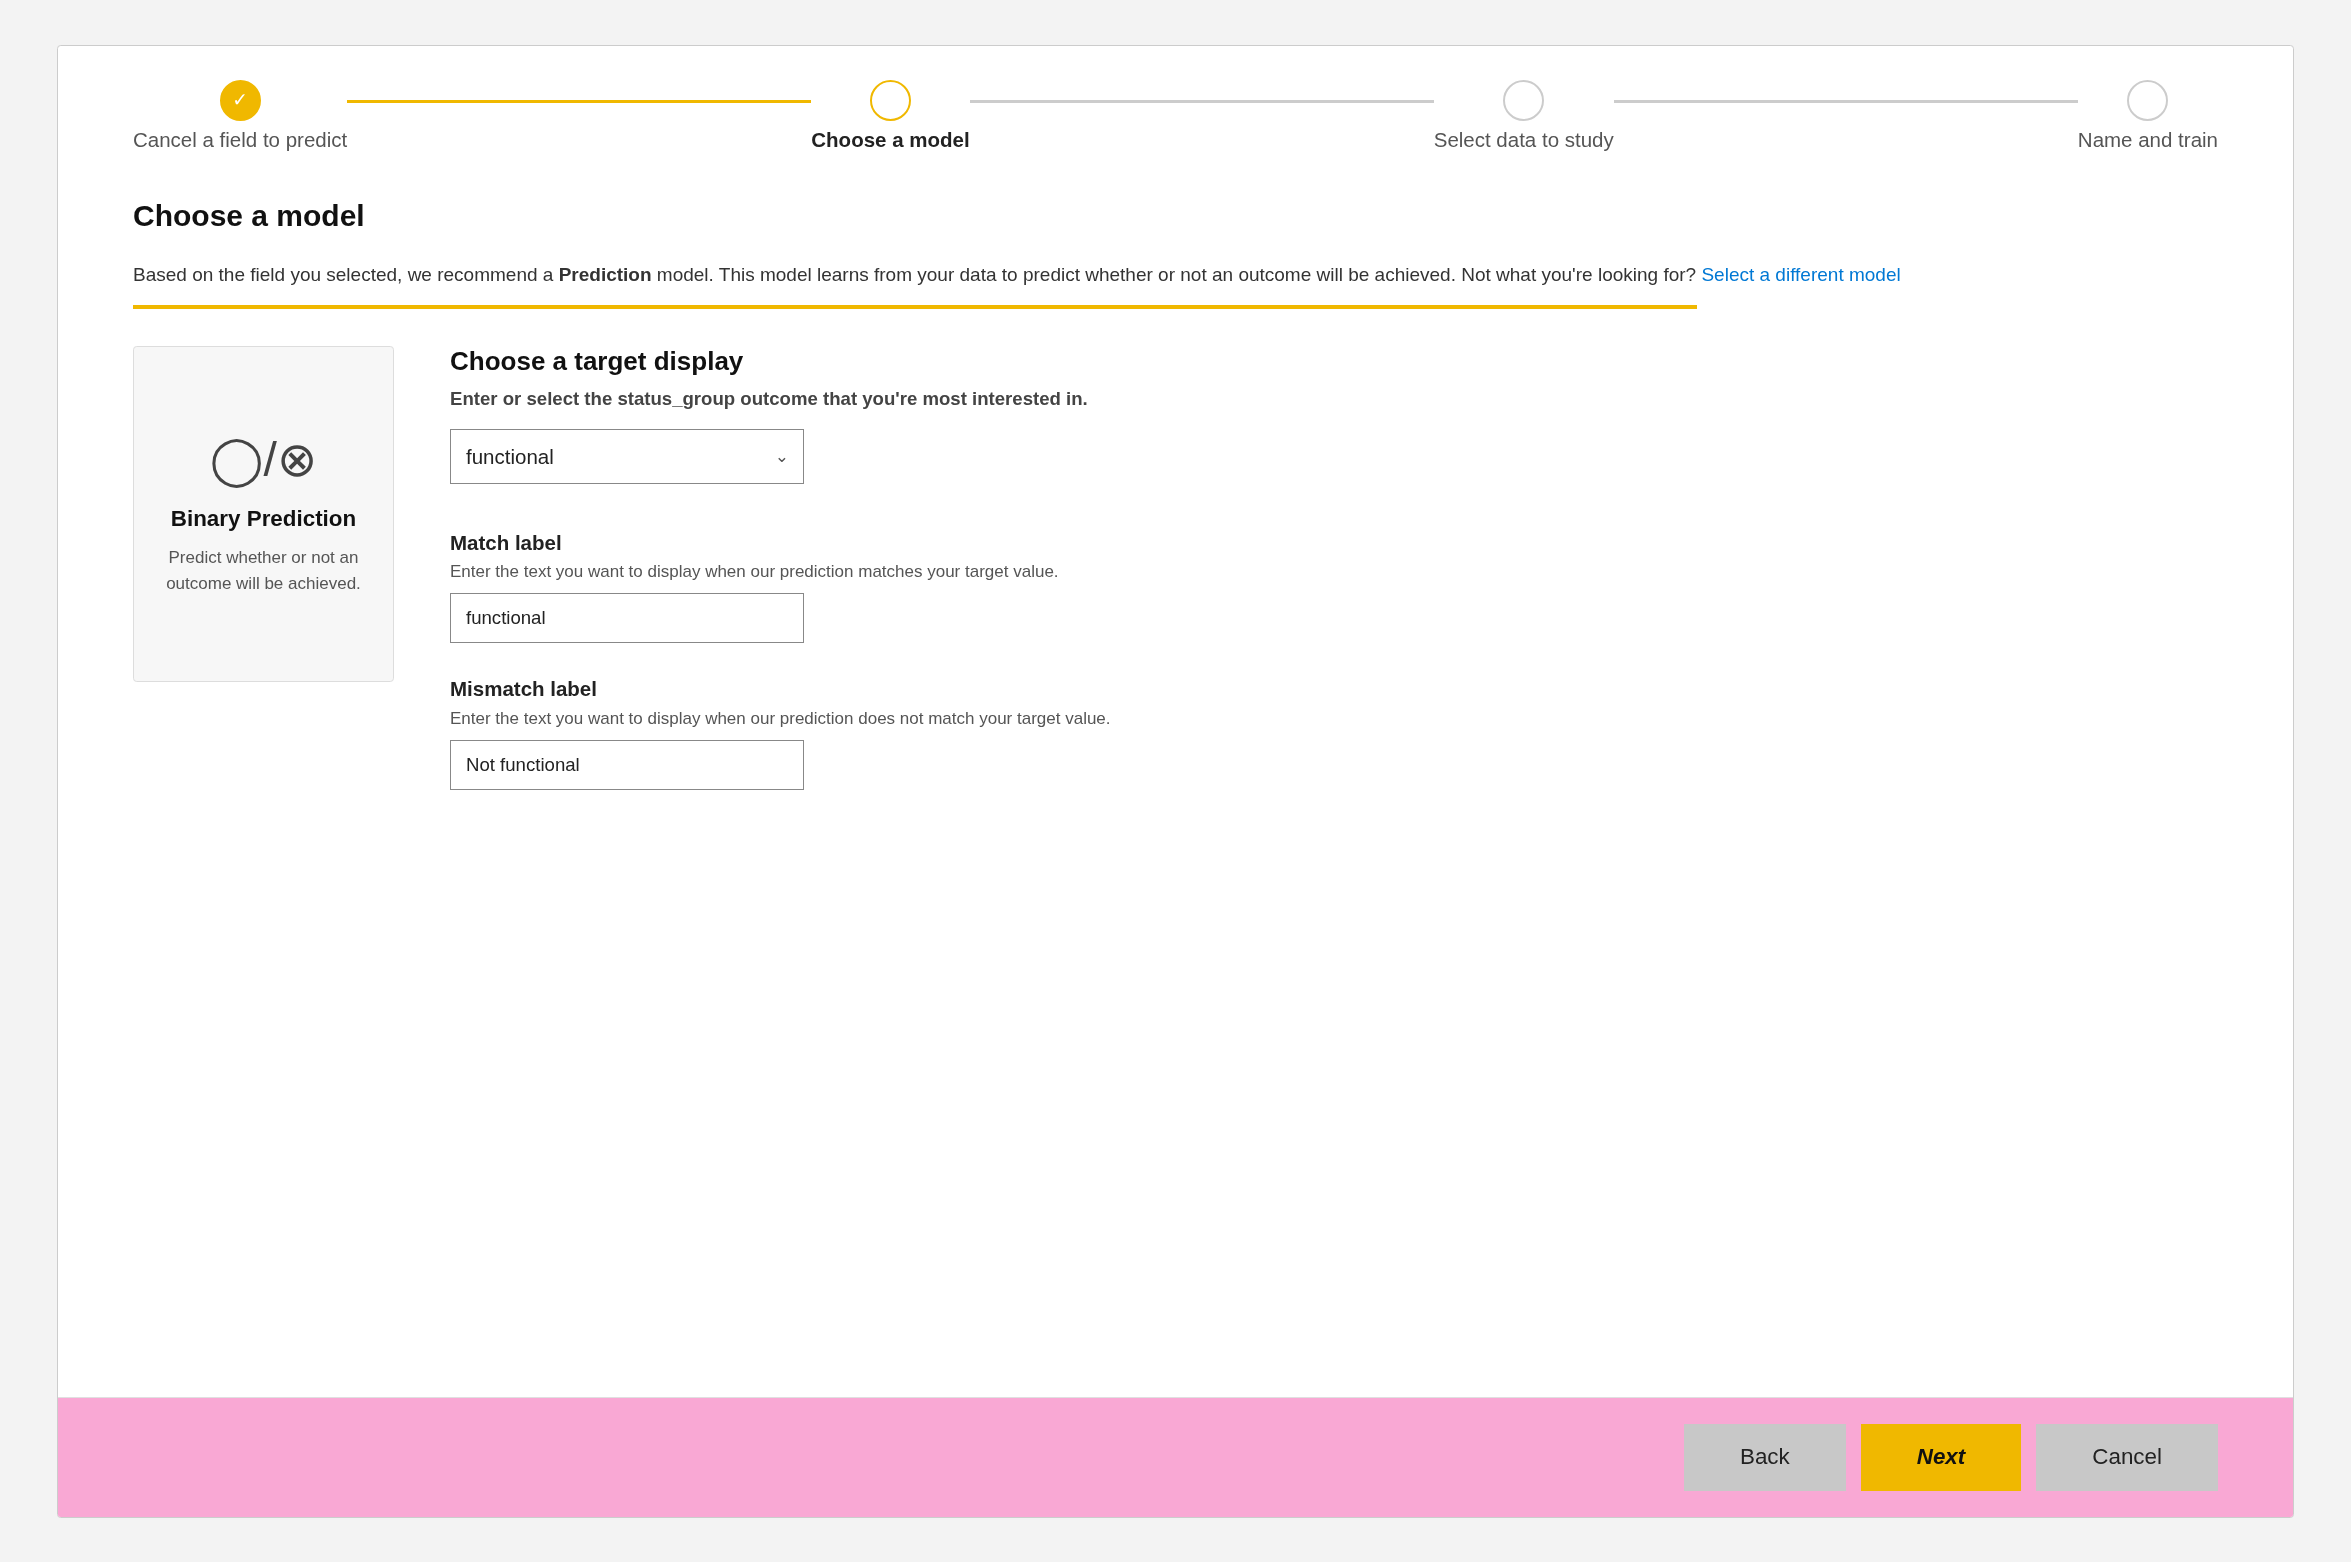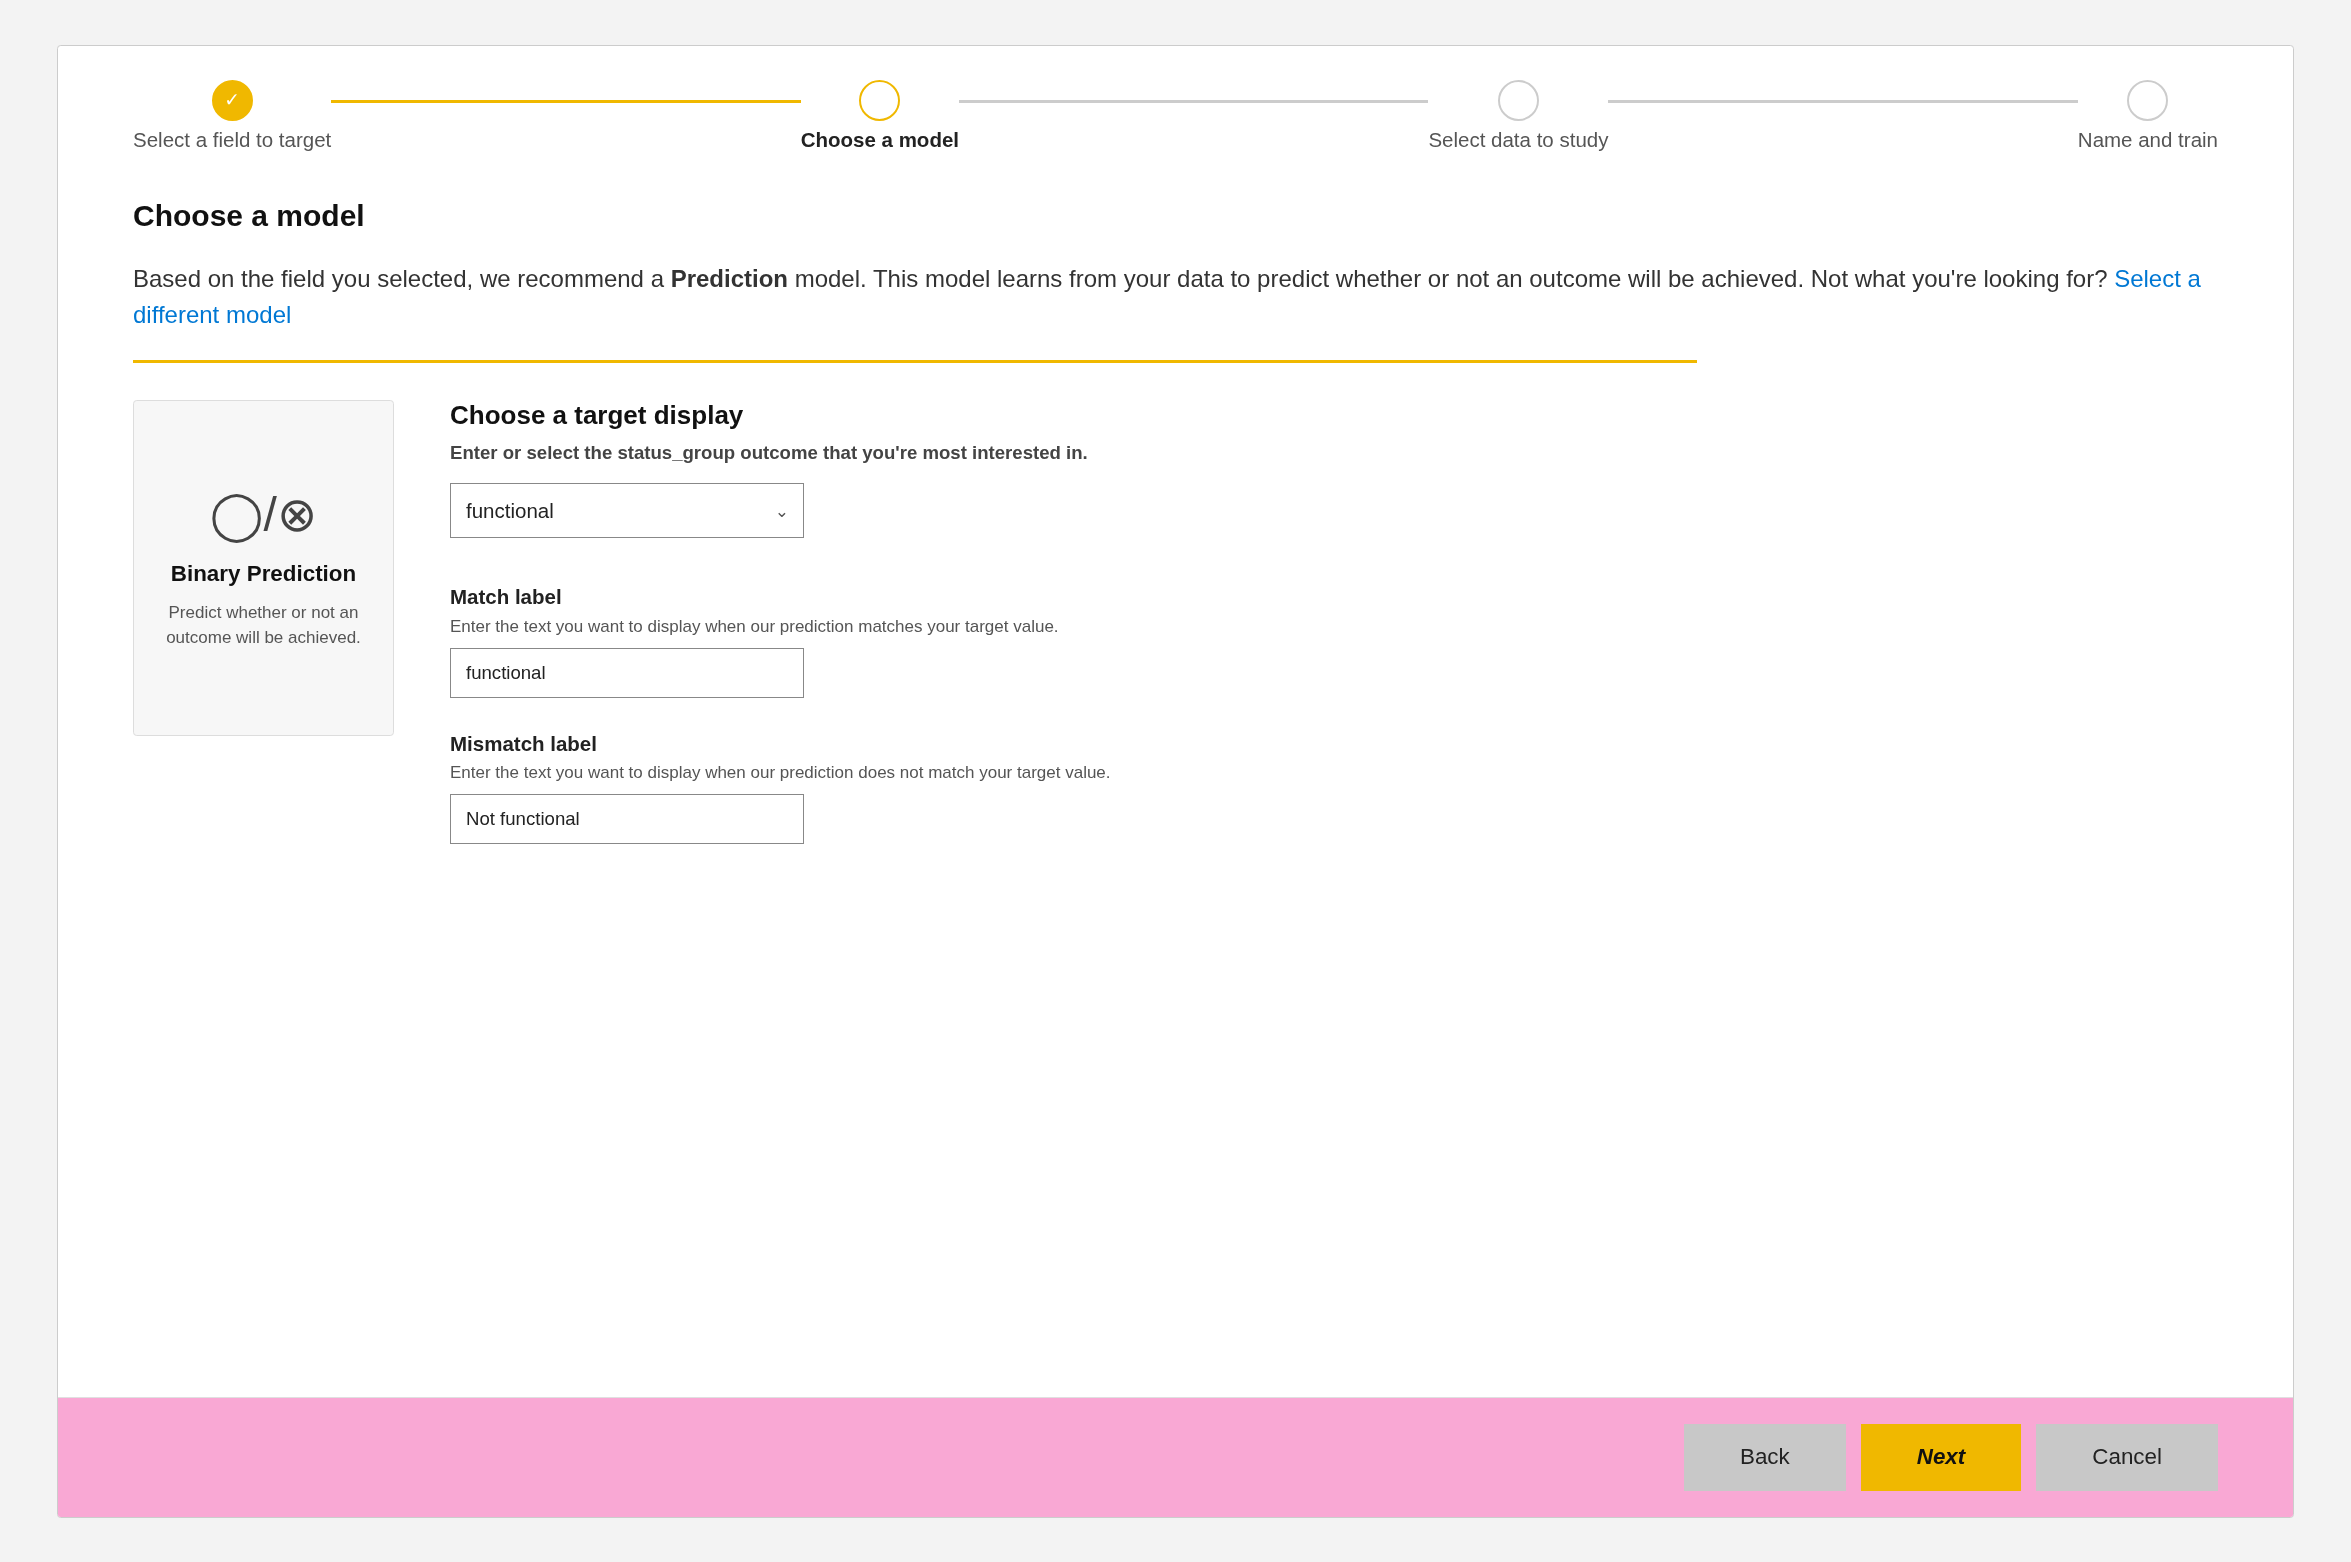--- a/index.html
+++ b/index.html
@@ -90,24 +90,24 @@
       padding: 28px 75px 28px;
       overflow-y: auto;
     }
     .page-title {
       font-size: 30px;
       font-weight: 700;
       color: #111;
       margin-bottom: 28px;
     }
     .recommendation-box {
-      font-size: 24px;
+      font-size: 19px;
       color: #333;
       line-height: 1.5;
-      margin-bottom: 27px;
+      margin-bottom: 16px;
     }
     .recommendation-box a {
       color: #0078d4;
       text-decoration: none;
     }
     .gold-line {
       height: 3.7px;
       background: #f0b800;
       width: 75%;
       margin-bottom: 37px;
@@ -259,21 +259,21 @@
   </style>
 </head>
 <body>
 
 <div class="window">
 
   <div class="stepper">
 
     <div class="step-group">
       <div class="step-circle completed">✓</div>
-      <div class="step-label">Select a field to target</div>
+      <div class="step-label">Cancel a field to predict</div>
     </div>
 
     <div class="step-connector yellow"></div>
 
     <div class="step-group">
       <div class="step-circle active"></div>
       <div class="step-label bold">Choose a model</div>
     </div>
 
     <div class="step-connector gray"></div>

